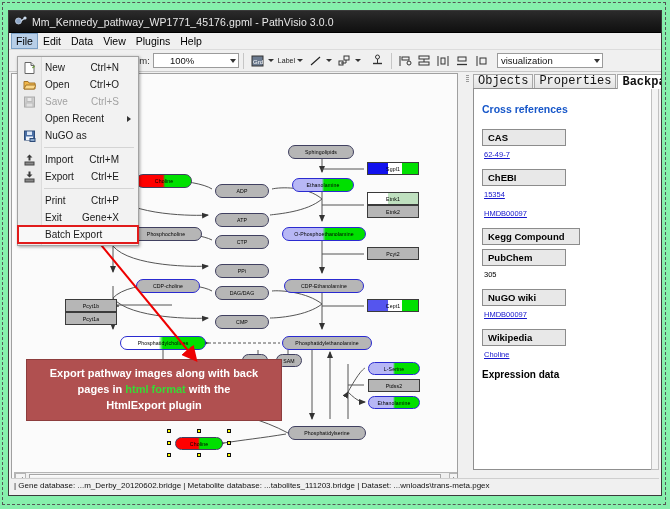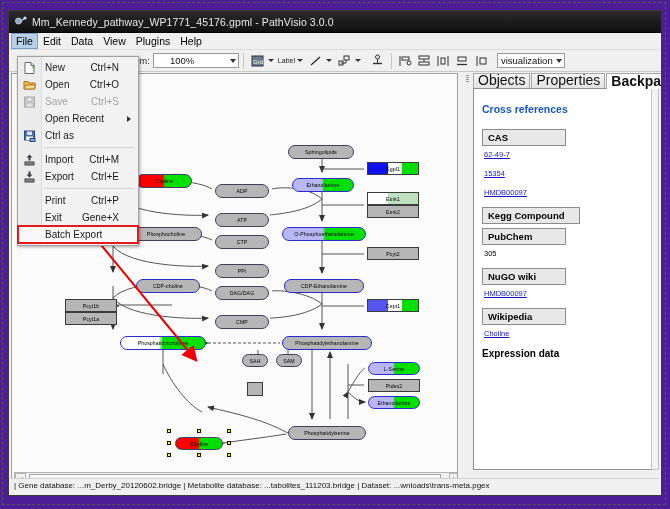--- a/index.html
+++ b/index.html
@@ -3,21 +3,21 @@
 <meta charset="utf-8">
 <style>
   html, body {
     margin: 0; padding: 0;
     background: #000;
     font-family: "Liberation Sans", sans-serif;
   }
   #screen {
     position: relative;
     width: 670px; height: 509px;
-    background: #4c1d95;
+    background: #86efac;
     overflow: hidden;
   }
   
   .outer-dash {
     position: absolute; left: 2px; top: 2px;
     width: 664px; height: 503px;
     border: 1px dashed #555;
     box-sizing: border-box;
     pointer-events: none;
   }
@@ -105,21 +105,21 @@
   }
   .combo .arrow {
     position: absolute; right: 2px; top: 50%;
     width: 0; height: 0;
     border-left: 3.5px solid transparent;
     border-right: 3.5px solid transparent;
     border-top: 4px solid #333;
     transform: translateY(-50%);
   }
   .zoom-combo { width: 86px; padding-left: 16px; }
-  .vis-combo { width: 68px; margin-left: 6px; }
+  .vis-combo { width: 106px; margin-left: 6px; }
   .mini-arrow {
     width: 0; height: 0;
     border-left: 3px solid transparent;
     border-right: 3px solid transparent;
     border-top: 3.5px solid #333;
     margin-left: 1px; margin-right: 3px;
   }
   .tb-text { font-size: 7px; color:#222; }
   
   .body {
@@ -156,24 +156,25 @@
 
   
   .sidebar {
     position: absolute; left: 455px; top: 0;
     width: 195px; height: 412px;
     background: #f0f0f0;
     box-sizing: border-box;
   }
   .tabstrip {
     height: 15px;
-    display: flex; 
-    font-size: 14px;
+    display: flex; align-items: flex-end;
+    font-size: 12px;
     padding-left: 9px;
     box-sizing: border-box;
+    font-family: Liberation Mono, monospace;
   }
   .tab {
     border: 1px solid #a8a8a8;
     border-bottom: none;
     background: linear-gradient(180deg,#f6f6f6,#e2e2e2);
     padding: 1px 4px 1px 4px;
     margin-right: 1px;
     color: #111;
     line-height: 11px;
     cursor: default;
@@ -543,20 +544,27 @@
           <div class="node gene" style="left:355px;top:118px;width:52px;background:linear-gradient(90deg,#ffffff 0%,#ffffff 40%,#bfe0bf 40%,#bfe0bf 100%);">Etnk1</div>
           <div class="node gene" style="left:355px;top:131px;width:52px;">Etnk2</div>
           <div class="node gene" style="left:355px;top:173px;width:52px;">Pcyt2</div>
           <div class="node gene" style="left:355px;top:225px;width:52px;background:linear-gradient(90deg,#5555ee 0%,#5555ee 40%,#ffffff 40%,#ffffff 68%,#00e000 68%,#00e000 100%);">Cept1</div>
           <div class="node gene" style="left:53px;top:225px;width:52px;">Pcyt1b</div>
           <div class="node gene" style="left:53px;top:238px;width:52px;">Pcyt1a</div>
           <div class="node gene" style="left:356px;top:305px;width:52px;">Ptdss2</div>
 
           <div class="node gene" style="left:235px;top:308px;width:16px;height:14px;"></div>
 
+          <div class="callout" style="left:14px;top:285px;width:256px;height:62px;">
+            <div>Export pathway images along with back</div>
+            <div>
+              <span>pages in </span><span class="hl">html format</span><span> with the</span>
+            </div>
+            <div>HtmlExport plugin</div>
+          </div>
 
           <div class="node metab grad-rg" style="left:163px;top:363px;width:48px;height:13px;z-index:25;">Choline</div>
           <div style="position:absolute;left:155px;top:355px;width:64px;height:29px;z-index:26;">
             <span class="sel-handle" style="left:0px;top:0px;"></span>
             <span class="sel-handle" style="left:30px;top:0px;"></span>
             <span class="sel-handle" style="left:60px;top:0px;"></span>
             <span class="sel-handle" style="left:0px;top:12px;"></span>
             <span class="sel-handle" style="left:60px;top:12px;"></span>
             <span class="sel-handle" style="left:0px;top:24px;"></span>
             <span class="sel-handle" style="left:30px;top:24px;"></span>
@@ -599,20 +607,21 @@
           <div class="tab">Search</div>
           <div class="tab">Legend</div>
         </div>
 
         <div class="backpage">
           <div class="bp-title">Cross references</div>
 
           <div class="bp-head">CAS</div>
           <div class="bp-val">62-49-7</div>
 
+          <div class="bp-head">ChEBI</div>
           <div class="bp-val">15354</div>
 
           <div class="bp-val">HMDB00097</div>
 
           <div class="bp-head" style="width:98px">Kegg Compound</div>
 
           <div class="bp-head">PubChem</div>
           <div class="bp-val plain">305</div>
 
           <div class="bp-head">NuGO wiki</div>
@@ -676,21 +685,21 @@
 
       <div class="dd-item">
         <span class="dd-icon">
           <svg width="13" height="13">
               <rect x="1.5" y="1.5" width="10" height="9" fill="#4a6fa5" stroke="#2d4b78"></rect>
               <rect x="4" y="2" width="5" height="3.5" fill="#dce7f5"></rect>
               <rect x="3" y="7" width="7" height="3.5" fill="#eef3fa"></rect>
               <rect x="7" y="9" width="5" height="3" fill="#8aa8cc" stroke="#2d4b78"></rect>
             </svg>
         </span>
-        <span>Ctrl as</span>
+        <span>NuGO as</span>
         <span class="dd-accel"></span>
       </div>
 
       <div class="dd-sep"></div>
 
       <div class="dd-item">
         <span class="dd-icon">
           <svg width="13" height="13">
               <path d="M6.5,1 l3,3 h-2 v3 h-2 v-3 h-2 z" fill="#3a3a3a"></path>
               <rect x="2" y="8.5" width="9" height="3" fill="#888" stroke="#444"></rect>

